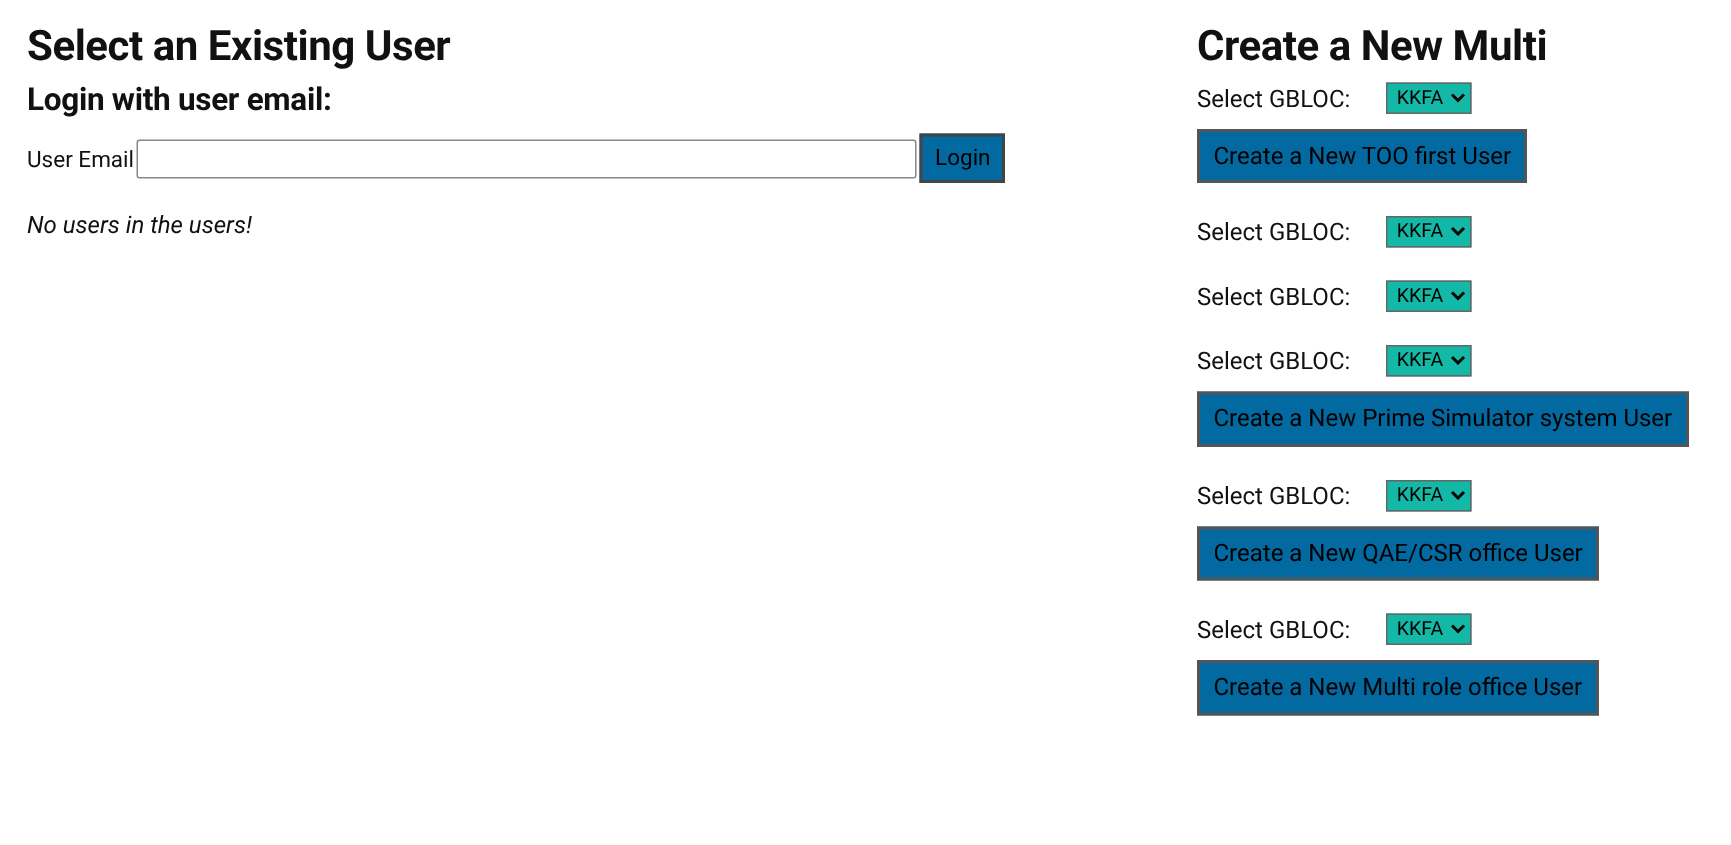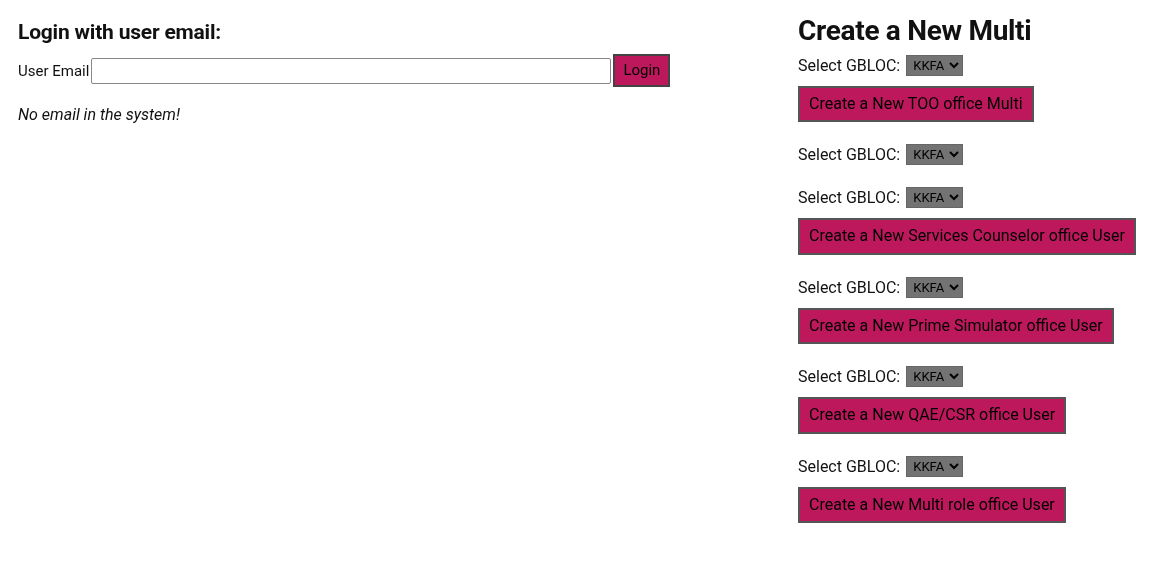--- a/index.html
+++ b/index.html
@@ -50,92 +50,93 @@
       padding: 4px 6px;
       border: 1px solid #888;
       border-radius: 2px;
       height: 26px;
       width: 520px;
     }
     button {
       font-size: 15px;
       padding: 4px 10px;
       border: 2px solid #555;
-      background: #be185d;
+      background: #0369a1;
       cursor: pointer;
       font-family: inherit;
       line-height: 1.4;
     }
     .login-btn {
       border: 2px solid #444;
       padding: 4px 8px;
     }
     .empty-state {
       font-style: italic;
       font-size: 16px;
       margin-top: 10px;
     }
     .gbloc-group {
       margin-bottom: 22px;
     }
     .gbloc-row {
       display: flex;
       align-items: center;
-      gap: 6px;
+      gap: 24px;
       margin-bottom: 10px;
     }
     .gbloc-label {
       font-size: 16px;
     }
     select {
       font-size: 13px;
       padding: 1px 2px;
       border: 1px solid #666;
-      background: #737373;
+      background: #14b8a6;
       font-family: inherit;
     }
     .create-btn {
       border: 2px solid #555;
       padding: 5px 9px;
       font-size: 16px;
     }
   </style>
 </head>
 <body>
 
 <div class="container">
   <div class="left-col">
+    <h1>Select an Existing User</h1>
     <h2>Login with user email:</h2>
     <div class="form-row">
       <span class="field-label">User Email</span>
       <input type="text" value="" style="">
       <button class="login-btn">Login</button>
     </div>
-    <div class="empty-state">No email in the system!</div>
+    <div class="empty-state">No users in the users!</div>
   </div>
 
   <div class="right-col">
     <h1>Create a New Multi</h1>
     <div id="gbloc-groups">
         <div class="gbloc-group"><div class="gbloc-row">
             <span class="gbloc-label">Select GBLOC:</span>
             <select><option>KKFA</option></select>
-          </div><button class="create-btn">Create a New TOO office Multi</button></div>
+          </div><button class="create-btn">Create a New TOO first User</button></div>
         <div class="gbloc-group"><div class="gbloc-row">
             <span class="gbloc-label">Select GBLOC:</span>
             <select><option>KKFA</option></select>
           </div></div>
         <div class="gbloc-group"><div class="gbloc-row">
             <span class="gbloc-label">Select GBLOC:</span>
             <select><option>KKFA</option></select>
-          </div><button class="create-btn">Create a New Services Counselor office User</button></div>
+          </div></div>
         <div class="gbloc-group"><div class="gbloc-row">
             <span class="gbloc-label">Select GBLOC:</span>
             <select><option>KKFA</option></select>
-          </div><button class="create-btn">Create a New Prime Simulator office User</button></div>
+          </div><button class="create-btn">Create a New Prime Simulator system User</button></div>
         <div class="gbloc-group"><div class="gbloc-row">
             <span class="gbloc-label">Select GBLOC:</span>
             <select><option>KKFA</option></select>
           </div><button class="create-btn">Create a New QAE/CSR office User</button></div>
         <div class="gbloc-group"><div class="gbloc-row">
             <span class="gbloc-label">Select GBLOC:</span>
             <select><option>KKFA</option></select>
           </div><button class="create-btn">Create a New Multi role office User</button></div>
       </div>
   </div>

